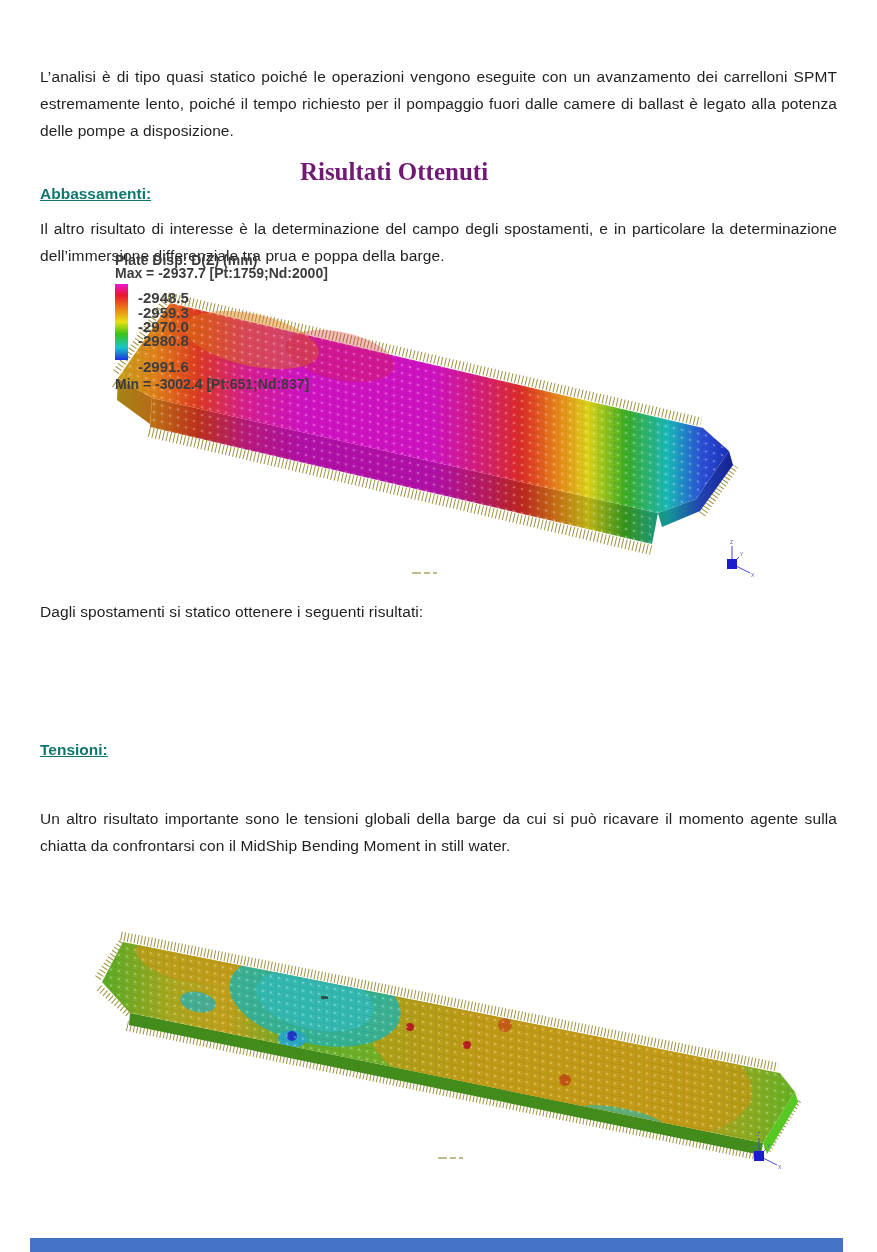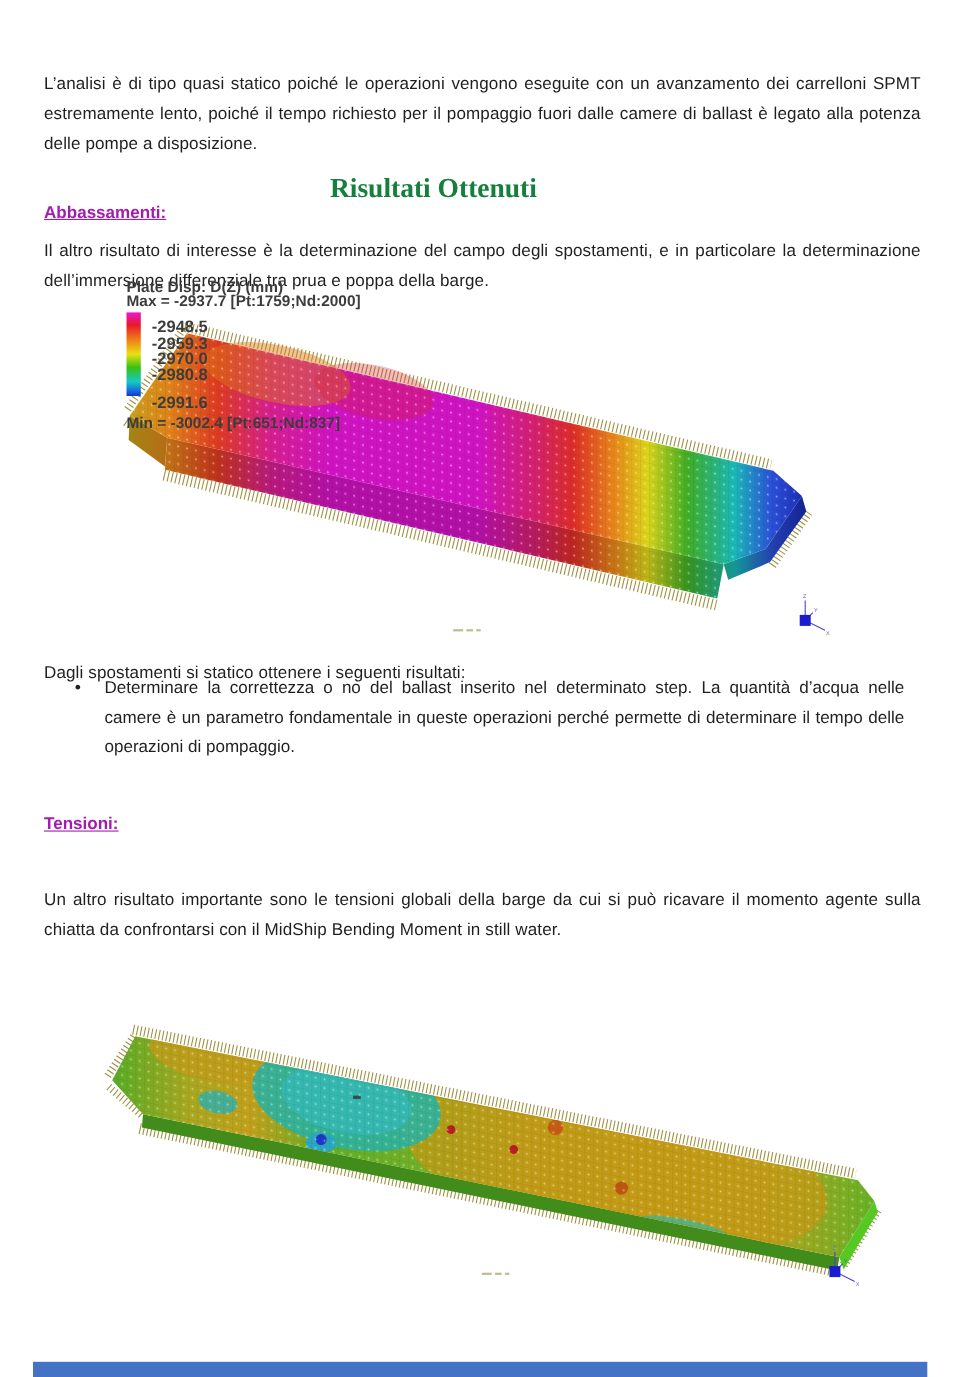--- a/index.html
+++ b/index.html
@@ -6,25 +6,25 @@
   body{
     width:877px;height:1252px;position:relative;background:#ffffff;
     font-family:"Liberation Sans", sans-serif;color:#1f1f1f;overflow:hidden;
   }
   .para{
     position:absolute;left:40px;width:797px;
     font-size:15.5px;line-height:27px;text-align:justify;letter-spacing:.1px;margin-top:12px;
   }
   .doc-title{
     position:absolute;left:0;top:141px;width:788px;text-align:center;
-    font-family:"Liberation Serif", serif;font-weight:bold;font-size:25px;color:#15803d;
+    font-family:"Liberation Serif", serif;font-weight:bold;font-size:25px;color:#701a75;
   }
   .sec-heading{
     position:absolute;left:40px;font-size:15.5px;font-weight:bold;
-    text-decoration:underline;color:#a21caf;
+    text-decoration:underline;color:#0f766e;
   }
   figure{margin:0;padding:0;}
   .fig{position:absolute;}
   .legend{position:absolute;z-index:5;}
   .lg-title,.lg-max,.lg-min{
     font-size:14px;font-weight:bold;color:#3c3c3c;line-height:13px;white-space:nowrap;
   }
   .lg-barwrap{position:relative;margin-top:4px;}
   .lg-bar{
     width:13px;border:0;
@@ -137,21 +137,20 @@
       <rect x="-5" y="-5" width="10" height="10" fill="#1b1bd0"></rect>
       <text x="-2" y="-20" font-size="5" fill="#5858cc">Z</text>
       <text x="19" y="13" font-size="5" fill="#5858cc">X</text>
       <text x="8" y="-8" font-size="5" fill="#5858cc">Y</text>
     </g>
   </svg>
 </figure>
 
 <p class="para" style="top:586px">Dagli spostamenti si statico ottenere i seguenti risultati:</p>
 <ul class="bullets">
-  <li>Determinare la correttezza o no del ballast inserito nel determinato step. La quantità d’acqua nelle camere è un parametro fondamentale in queste operazioni perché permette di determinare il tempo delle operazioni di pompaggio.</li>
 </ul>
 
 <div class="sec-heading" style="top:741px">Tensioni:</div>
 <p class="para" style="top:793px">Un altro risultato importante sono le tensioni globali della barge da cui si può ricavare il momento agente sulla chiatta da confrontarsi con il MidShip Bending Moment in still water.</p>
 
 <figure class="fig" style="left:83px;top:808px;width:720px;height:368px">
 
   <svg width="720" height="368" viewBox="0 0 720 368">
     <defs>
       <linearGradient id="grad2" gradientUnits="userSpaceOnUse" x1="19" y1="0" x2="712" y2="0">

